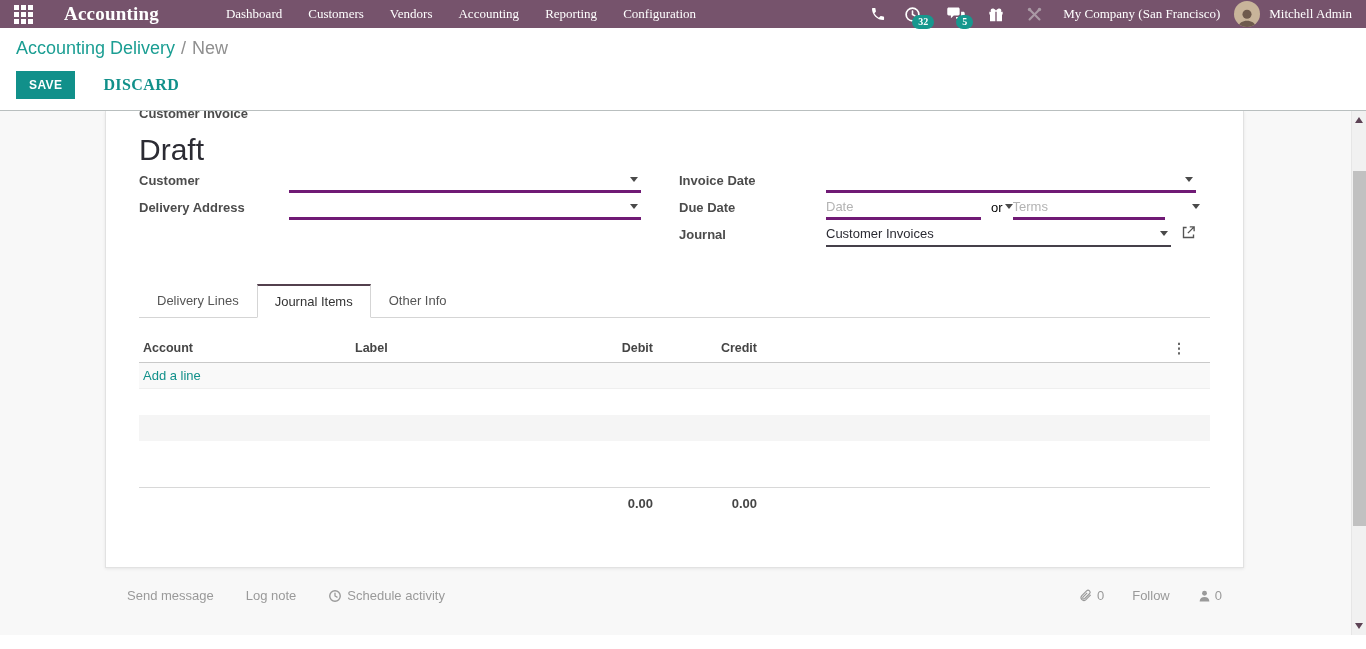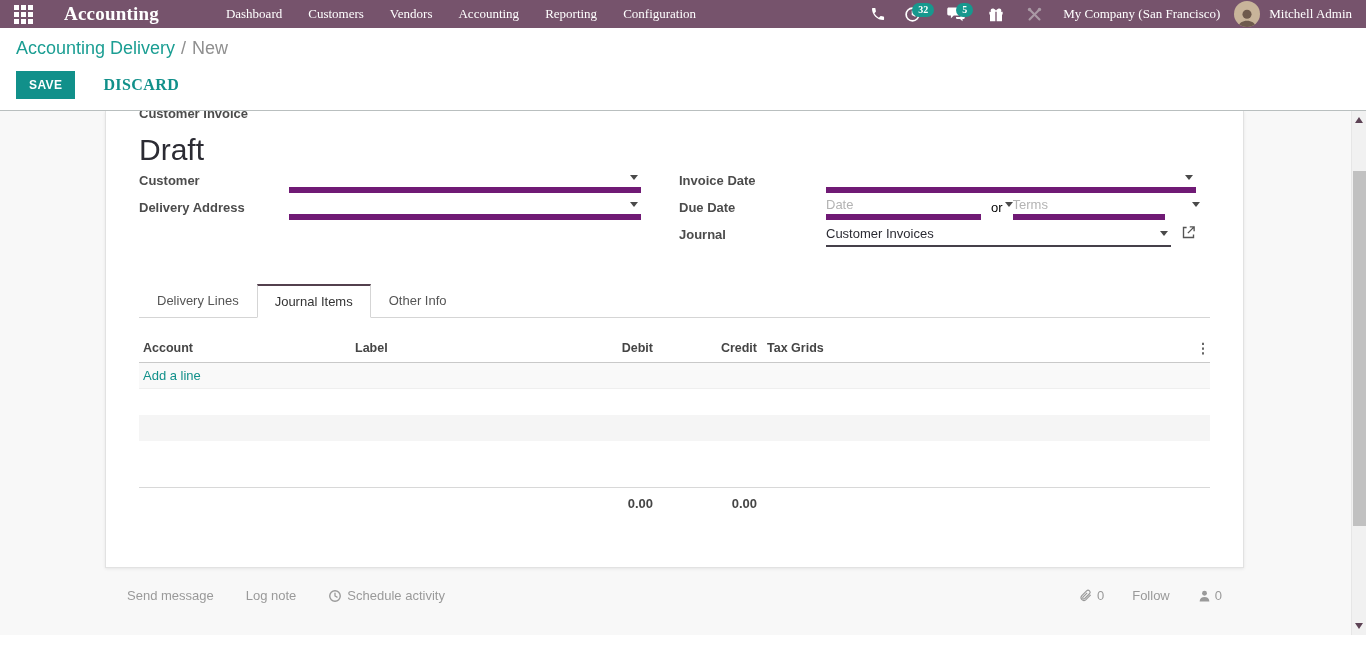--- a/index.html
+++ b/index.html
@@ -9,21 +9,21 @@
   .navbar { height:28px; background:#76536C; display:flex; align-items:center; color:#fff; position:relative;font-family:Liberation Serif, serif; }
   .apps-btn { width:46px; height:42px; display:flex; align-items:center; justify-content:center; cursor:pointer; }
   .grid-icon { display:grid; grid-template-columns:repeat(3,5px); grid-template-rows:repeat(3,5px); gap:2px; }
   .grid-icon span { background:#fff; width:5px; height:5px; }
   .app-name { font-size:19px; font-weight:bold; margin-left:18px; letter-spacing:.2px; }
   .nav-menu { display:flex; margin-left:54px; height:42px; align-items:center; }
   .nav-menu .menu-item { font-size:13px; padding:16px 13px; height:42px; display:flex; align-items:center; cursor:pointer; }
   .nav-right { margin-left:auto; display:flex; align-items:center; height:42px; padding-right:14px; }
   .sys-icon { position:relative; width:34px; height:42px; display:flex; align-items:center; justify-content:center; cursor:pointer; }
   .sys-icon svg { display:block; }
-  .badge { position:absolute; top:10px; left:17px; background:#17988E; color:#fff; font-size:10px; font-weight:bold; border-radius:8px; padding:1px 6px; line-height:12px; }
+  .badge { position:absolute; top:22px; left:17px; background:#17988E; color:#fff; font-size:10px; font-weight:bold; border-radius:8px; padding:1px 6px; line-height:12px; }
   .company-name { font-size:13px; margin:0 14px 0 12px; cursor:pointer; }
   .avatar { width:26px; height:26px; border-radius:50%; background:#c8b49a; overflow:hidden; display:flex; align-items:flex-end; justify-content:center; cursor:pointer; }
   .user-name { font-size:13px; margin-left:9px; cursor:pointer; }
 
   
   .control-panel { background:#fff; padding:10px 16px 0 16px; height:83px; border-bottom:1px solid #b9bfbf; }
   .breadcrumb { font-size:18px; color:#8f8f8f; }
   .breadcrumb .bc-link { color:#1b9e93; cursor:pointer; }
   .bc-sep { margin:0 6px; color:#8f8f8f; }
   .cp-actions { margin-top:10px; display:flex; align-items:center; }
@@ -37,21 +37,21 @@
   .doc-type { font-size:13px; font-weight:bold; color:#4c4c4c; margin-top:-5px; }
   .status-title { font-size:30px; font-weight:normal; color:#2b2b33; margin-top:12px; }
 
   .fields { display:flex; }
   .col-left { width:502px; }
   .col-right { width:517px; margin-left:38px; }
   .frow { display:flex; align-items:center; height:27px; }
   .flabel { font-size:13px; font-weight:bold; color:#4c4c4c; }
   .col-left .flabel { width:150px; }
   .col-right .flabel { width:147px; }
-  .fwidget { flex:1; display:flex; align-items:center; border-bottom:6px solid #701a75; height:24px; }
+  .fwidget { flex:1; display:flex; align-items:center; border-bottom:3px solid #701a75; height:24px; }
   .fwidget input { border:none; outline:none; flex:1; font-size:13px; font-family:inherit; color:#2b2b33; background:transparent; height:22px; }
   .fwidget input::placeholder { color:#b3b3b3; }
   .caret { width:0; height:0; border-left:4px solid transparent; border-right:4px solid transparent; border-top:5px solid #4a4a4a; margin:0 3px; flex:none; }
   .or-label { font-size:13px; color:#000000; margin:0 10px; }
   .fw-sm { flex:none; width:155px; }
   .fw-sm2 { flex:none; width:152px; }
   .fw-journal { border-bottom:2px solid #45404a; }
   .journal-value { flex:1; font-size:13px; color:#2b2b33; }
   .ext-link { margin-left:10px; flex:none; cursor:pointer; }
 
@@ -234,21 +234,20 @@
       <div class="tab active">Journal Items</div>
       <div class="tab">Other Info</div>
     </div>
 
     <div class="jtable">
       <div class="trow thead">
         <div class="th">Account</div>
         <div class="th">Label</div>
         <div class="th num">Debit</div>
         <div class="th num">Credit</div>
-        <div class="th" style="padding-left:6px;">Tax Grids</div>
         <div class="dots">⋮</div>
       </div>
       <div class="trow addline-row">
         <div class="addline" style="grid-column:1 / span 6;">Add a line</div>
       </div>
       <div class="empty-row"></div>
       <div class="empty-row stripe"></div>
       <div class="empty-row"></div>
       <div class="totals-sep"></div>
       <div class="trow totals-row">

